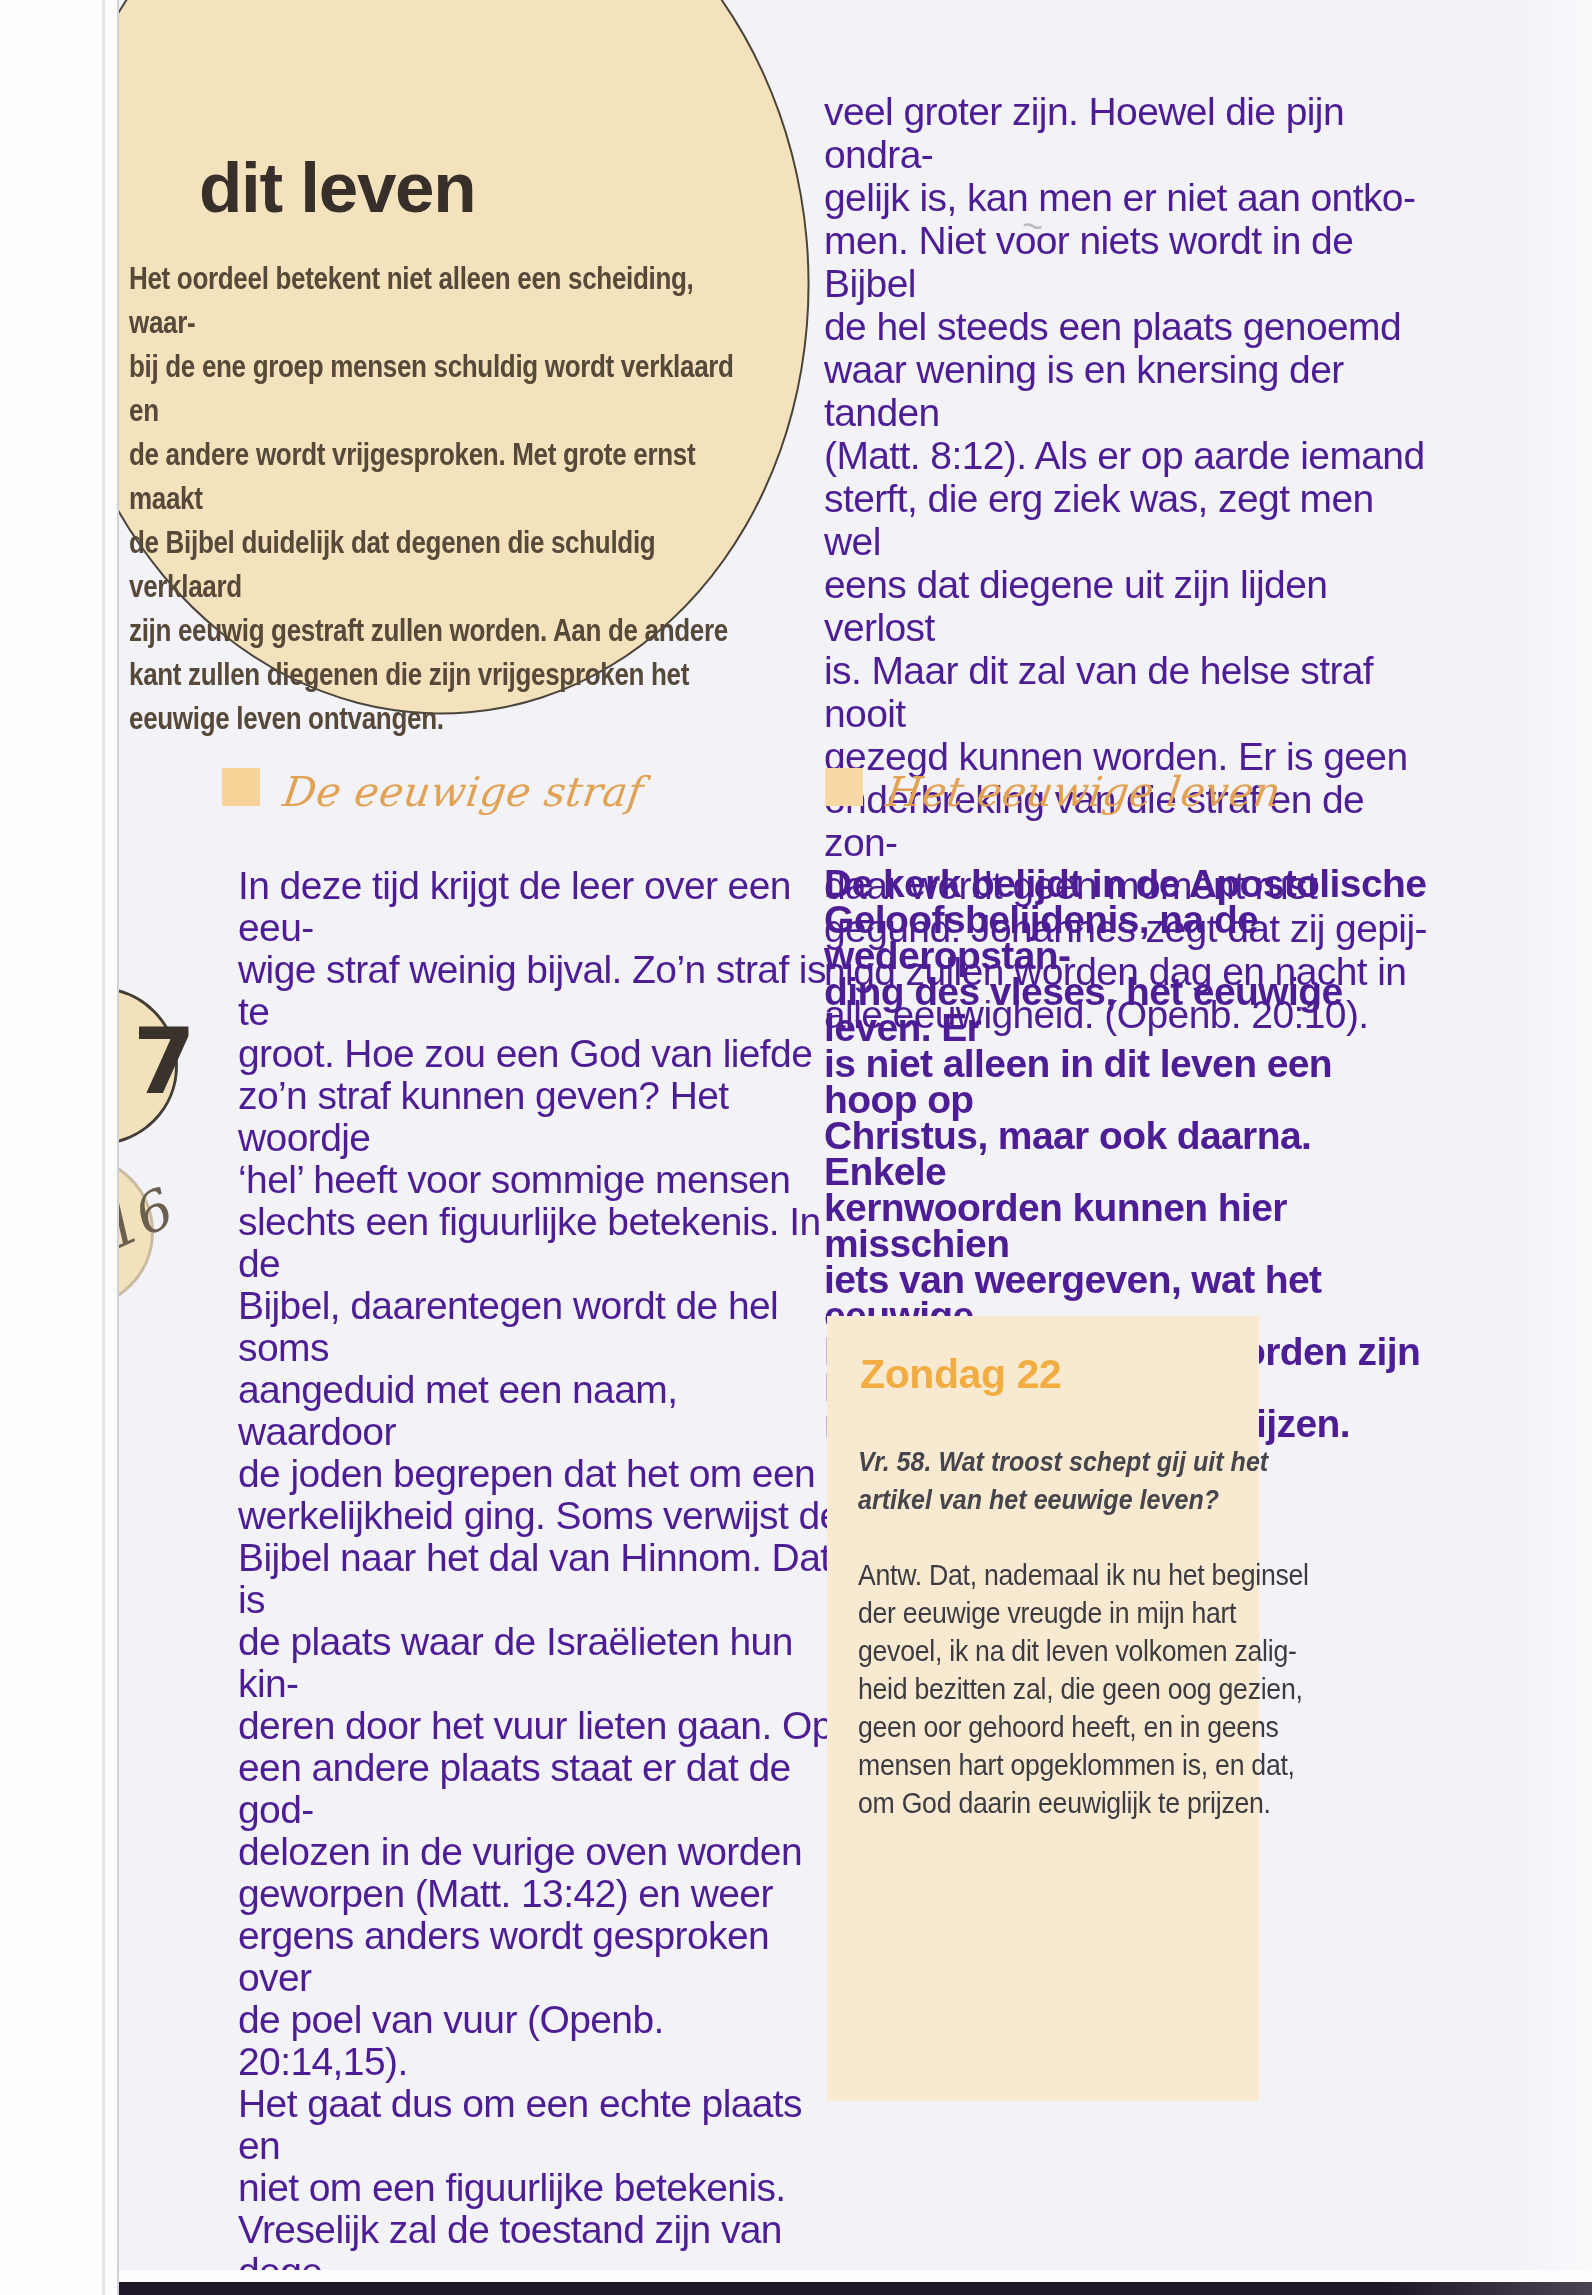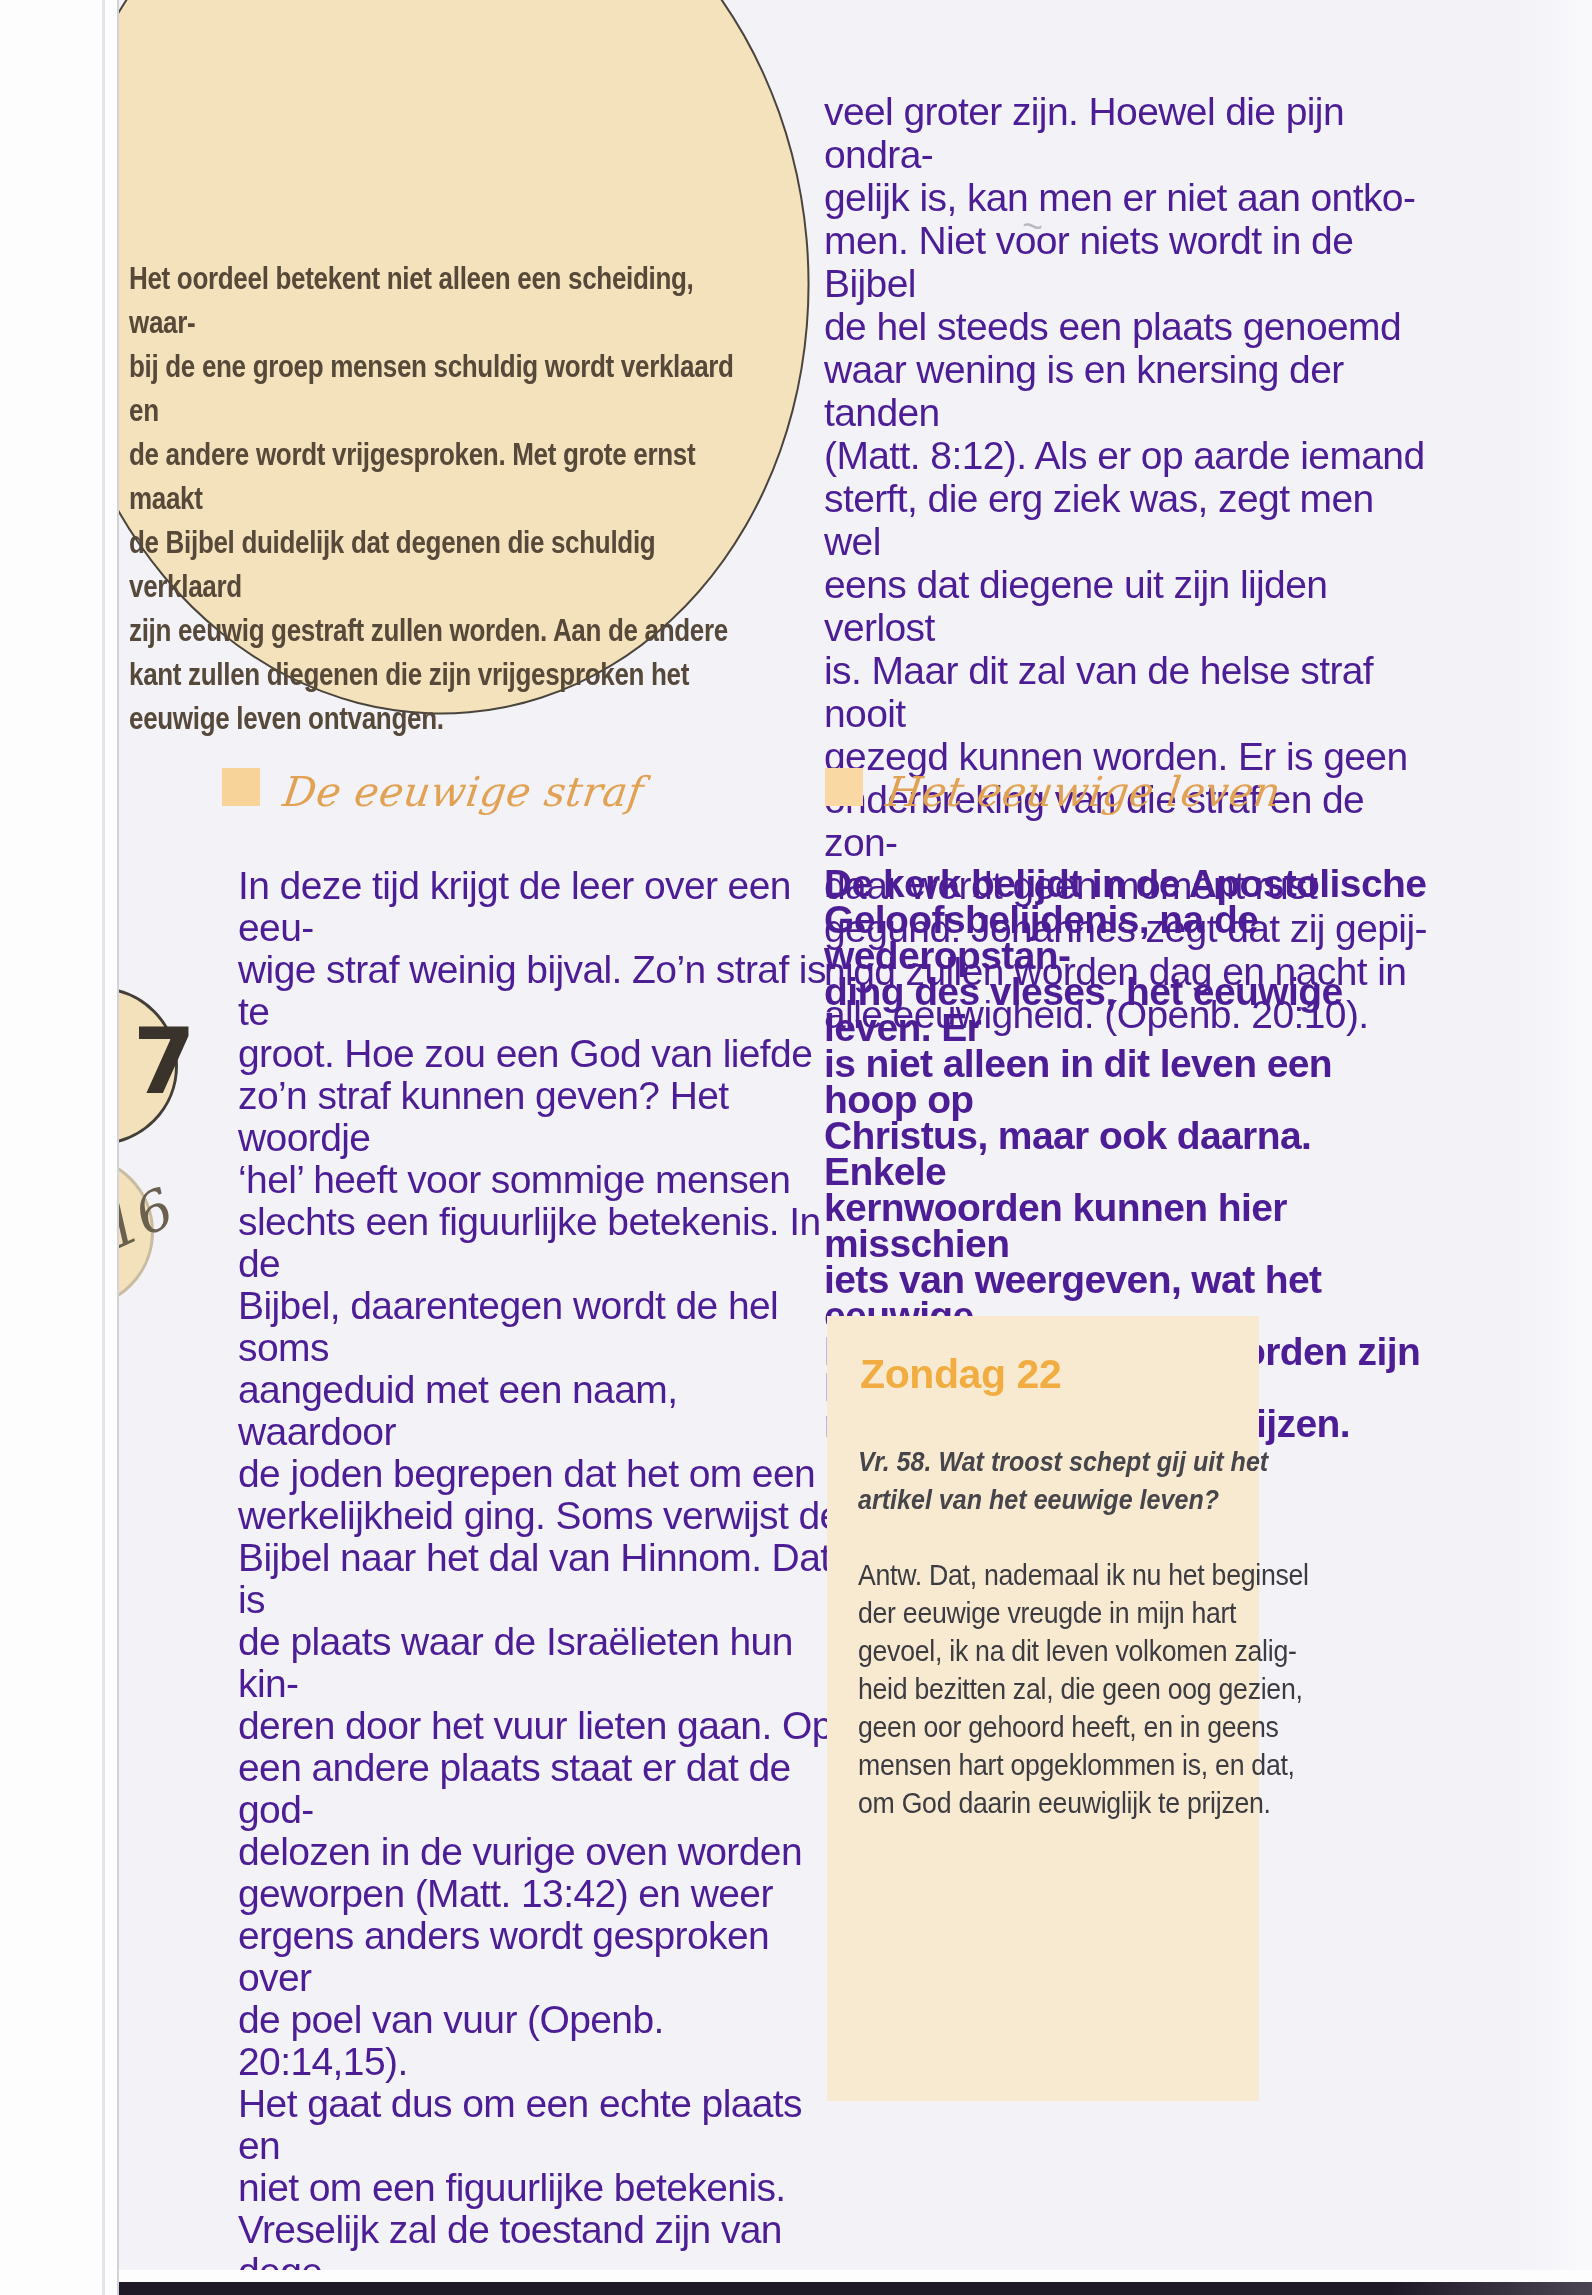--- a/index.html
+++ b/index.html
@@ -50,20 +50,21 @@
 </head>
 <body>
 
 <div id="scan">
   <div class="edge-line"></div>
 
   <div id="page">
 
     <div class="oval"></div>
 
+    <div class="abs title" style="left:80px;top:152px;">dit leven</div>
 
     <div class="abs intro ml" style="left:10.4px;top:257px;">Het oordeel betekent niet alleen een scheiding, waar-
 bij de ene groep mensen schuldig wordt verklaard en
 de andere wordt vrijgesproken. Met grote ernst maakt
 de Bijbel duidelijk dat degenen die schuldig verklaard
 zijn eeuwig gestraft zullen worden. Aan de andere
 kant zullen diegenen die zijn vrijgesproken het
 eeuwige leven ontvangen.</div>
 
     <div class="badge b7">

